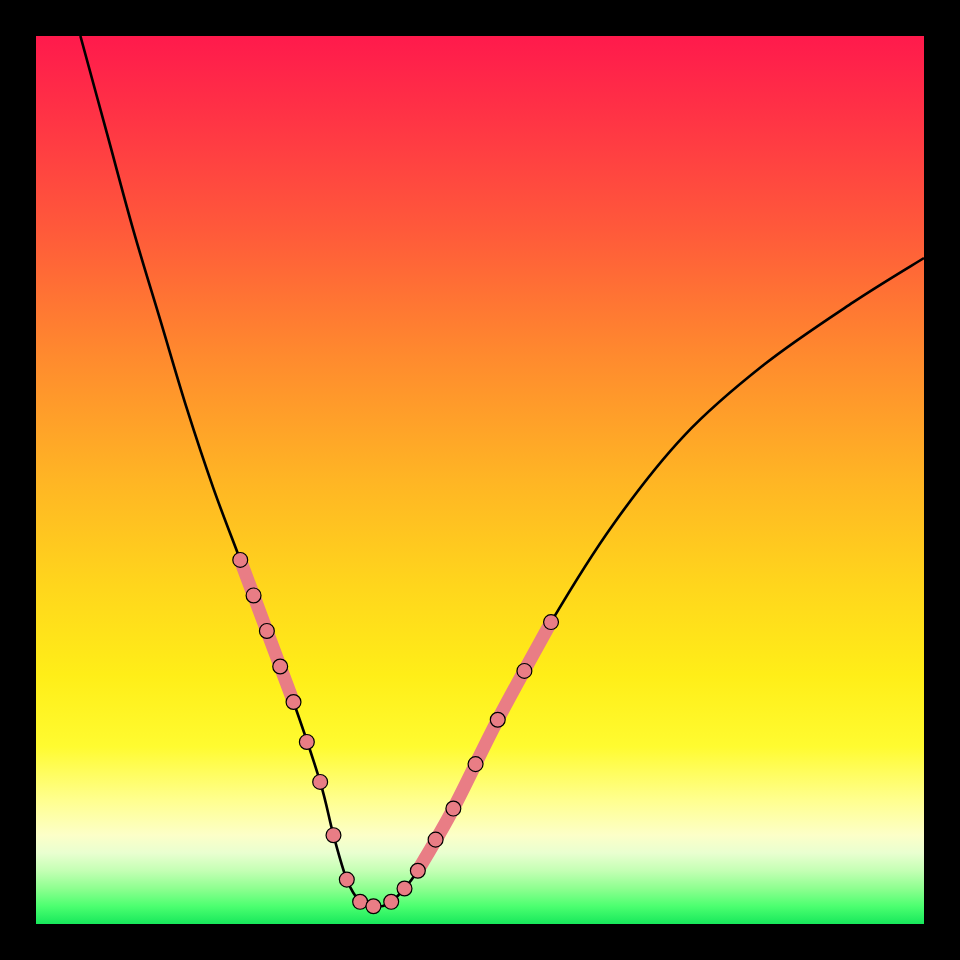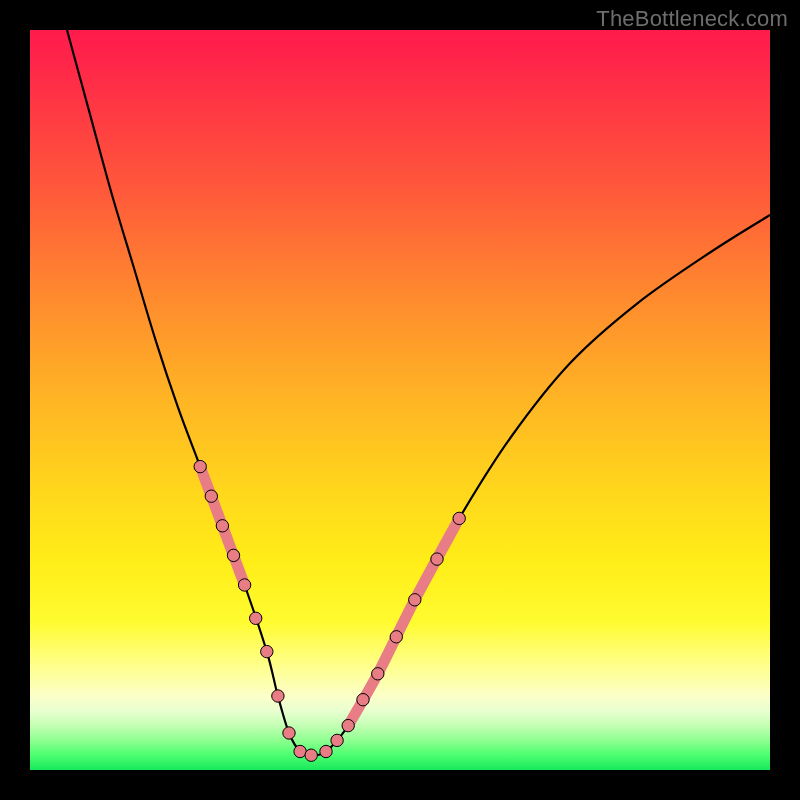--- a/index.html
+++ b/index.html
@@ -92,14 +92,13 @@
             <circle cx="333" cy="669.7" r="6.2" fill="#e97d85" stroke="#000000" stroke-width="1"></circle>
             <circle cx="347.79999999999995" cy="643.8" r="6.2" fill="#e97d85" stroke="#000000" stroke-width="1"></circle>
             <circle cx="366.3" cy="606.8" r="6.2" fill="#e97d85" stroke="#000000" stroke-width="1"></circle>
             <circle cx="384.8" cy="569.8" r="6.2" fill="#e97d85" stroke="#000000" stroke-width="1"></circle>
             <circle cx="407.00000000000006" cy="529.1" r="6.2" fill="#e97d85" stroke="#000000" stroke-width="1"></circle>
             <circle cx="429.2" cy="488.4" r="6.2" fill="#e97d85" stroke="#000000" stroke-width="1"></circle>
           </g>
       </g>
     </svg>
   </div>
-  <div class="watermark">TheBottleneck.com</div>
 </div>
 
 </body></html>

